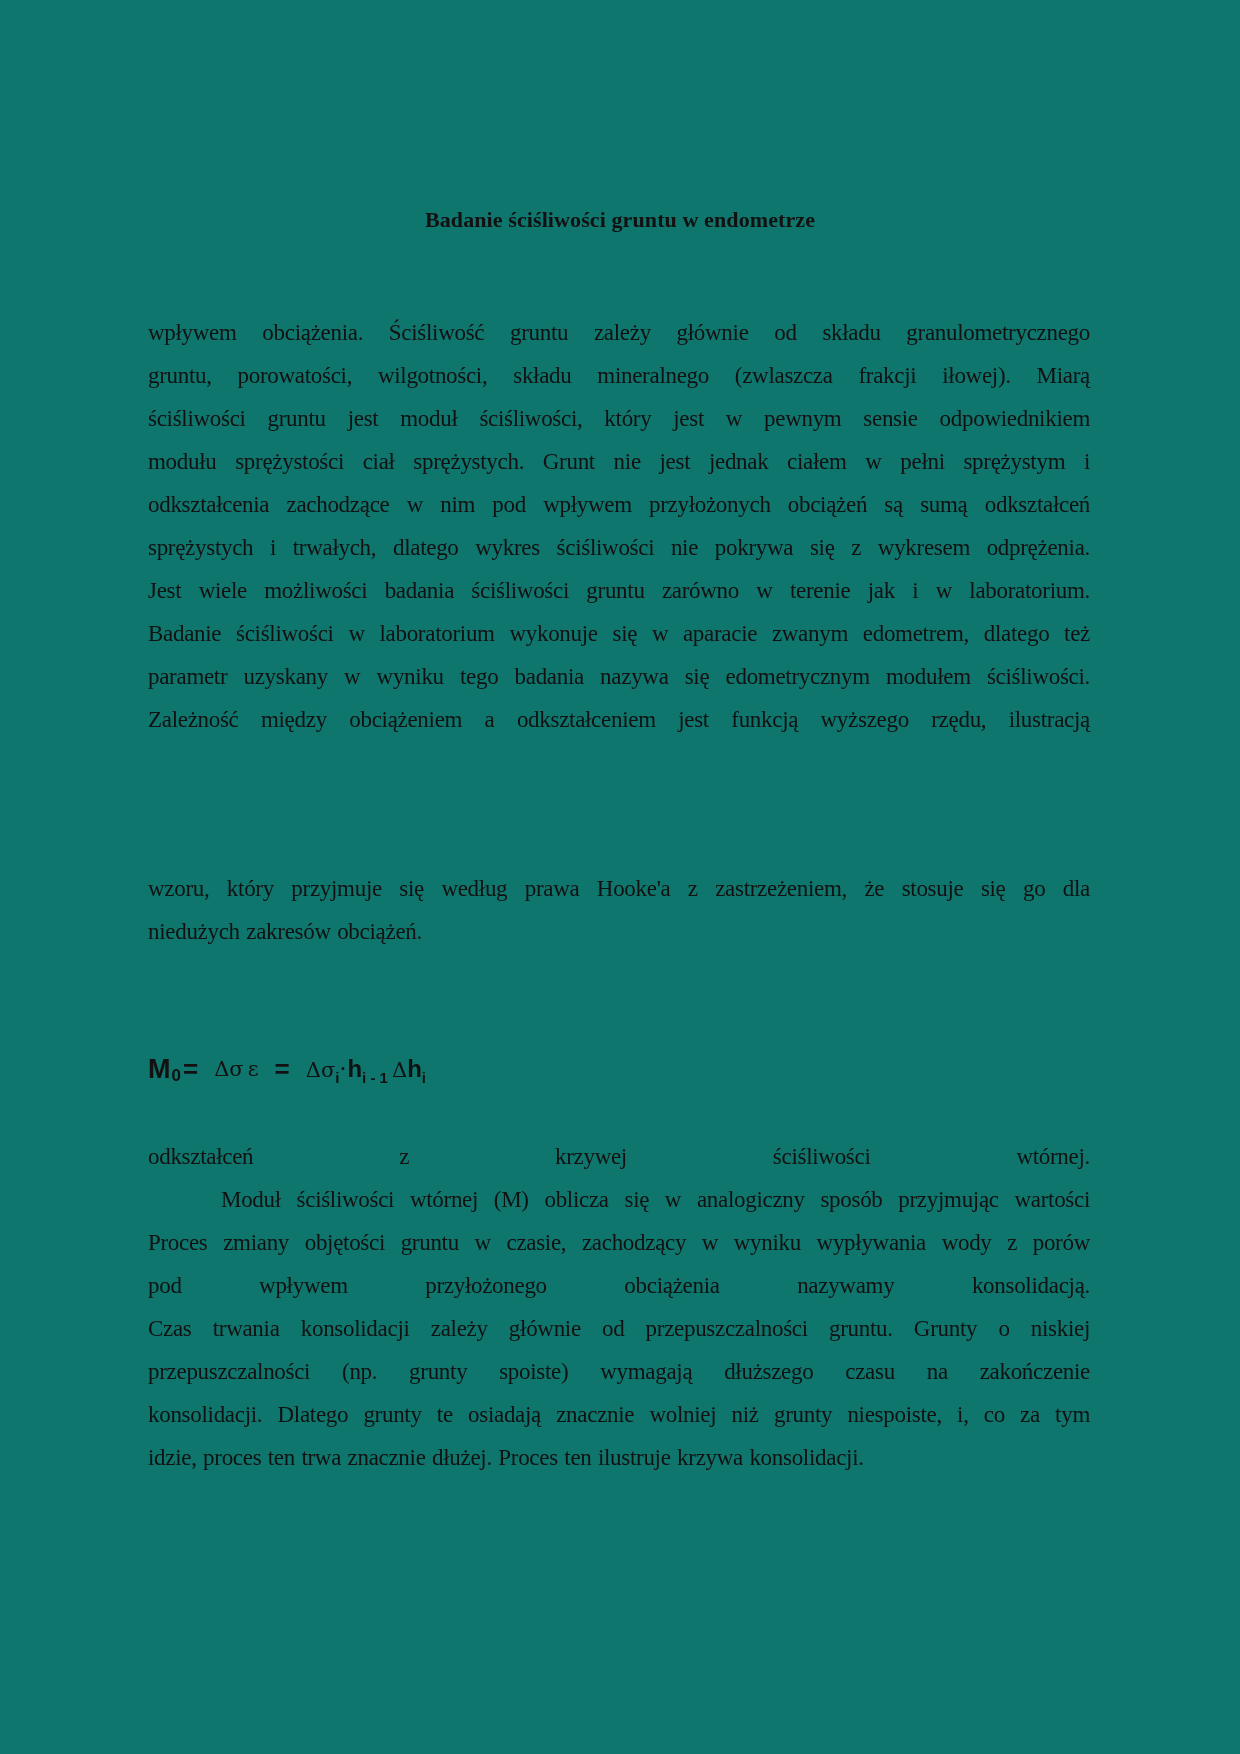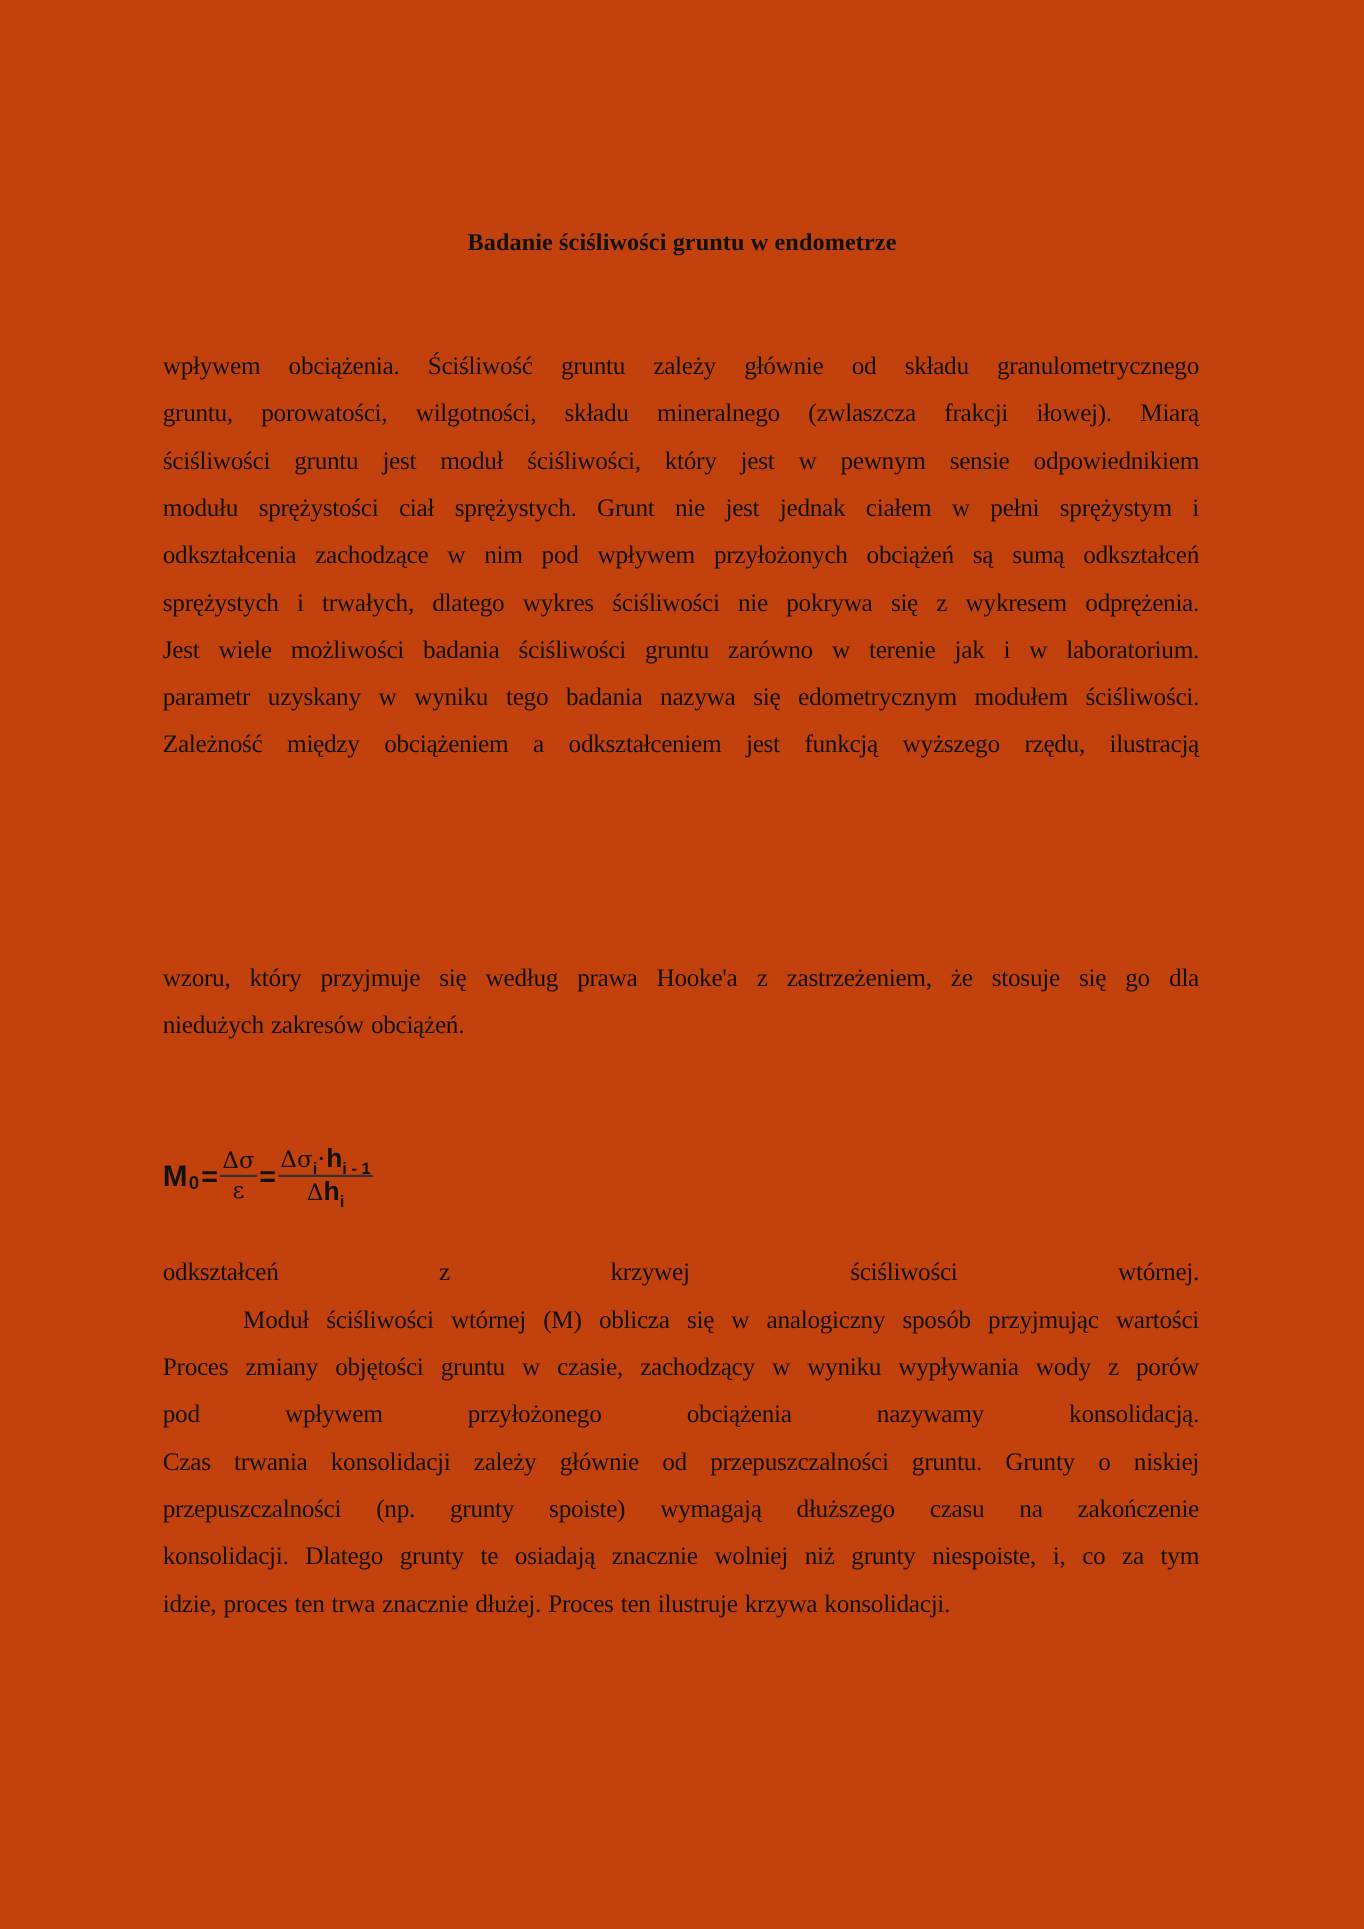--- a/index.html
+++ b/index.html
@@ -12,21 +12,21 @@
       height: 1754px;
       position: relative;
       overflow: hidden;
       color: #111111;
       font-family: "Liberation Serif", "DejaVu Serif", serif;
     }
     .page {
       position: absolute;
       left: 0; top: 0;
       width: 1240px; height: 1754px;
-      background: #c2410c;
+      background: #0f766e;
     }
     .title {
       position: absolute;
       left: 0;
       width: 1240px;
       top: 206px;
       text-align: center;
       font-weight: bold;
       font-size: 22px;
       line-height: 28px;
@@ -84,23 +84,23 @@
       top: 7px;
       margin-left: 1px;
     }
     .f-eq {
       font-weight: bold;
       font-size: 26px;
       margin: 0 2px;
     }
     .frac {
       display: inline-flex;
-      flex-direction: column;
+      flex-direction: row;
       align-items: center;
-      margin: 0 0;
+      margin: 0 12px;
     }
     .frac .num, .frac .den {
       display: block;
       padding: 0 2px;
       line-height: 1;
       white-space: nowrap;
     }
     .frac .bar {
       display: block;
       height: 2px;
@@ -138,20 +138,21 @@
   <h1 class="title">Badanie ściśliwości gruntu w endometrze</h1>
 
   <div class="para p1">
     <span class="line">wpływem obciążenia. Ściśliwość gruntu zależy głównie od składu granulometrycznego</span>
     <span class="line">gruntu, porowatości, wilgotności, składu mineralnego (zwlaszcza frakcji iłowej). Miarą</span>
     <span class="line">ściśliwości gruntu jest moduł ściśliwości, który jest w pewnym sensie odpowiednikiem</span>
     <span class="line">modułu sprężystości ciał sprężystych. Grunt nie jest jednak ciałem w pełni sprężystym i</span>
     <span class="line">odkształcenia zachodzące w nim pod wpływem przyłożonych obciążeń są sumą odkształceń</span>
     <span class="line">sprężystych i trwałych, dlatego wykres ściśliwości nie pokrywa się z wykresem odprężenia.</span>
     <span class="line">Jest wiele możliwości badania ściśliwości gruntu zarówno w terenie jak i w laboratorium.</span>
+    <span class="line">Badanie ściśliwości w laboratorium wykonuje się w aparacie zwanym edometrem, dlatego też</span>
     <span class="line">parametr uzyskany w wyniku tego badania nazywa się edometrycznym modułem ściśliwości.</span>
     <span class="line">Zależność między obciążeniem a odkształceniem jest funkcją wyższego rzędu, ilustracją</span>
   </div>
 
   <div class="para p2">
     <span class="line">wzoru, który przyjmuje się według prawa Hooke'a z zastrzeżeniem, że stosuje się go dla</span>
     <span class="line last">niedużych zakresów obciążeń.</span>
   </div>
 
   <div class="formula">

